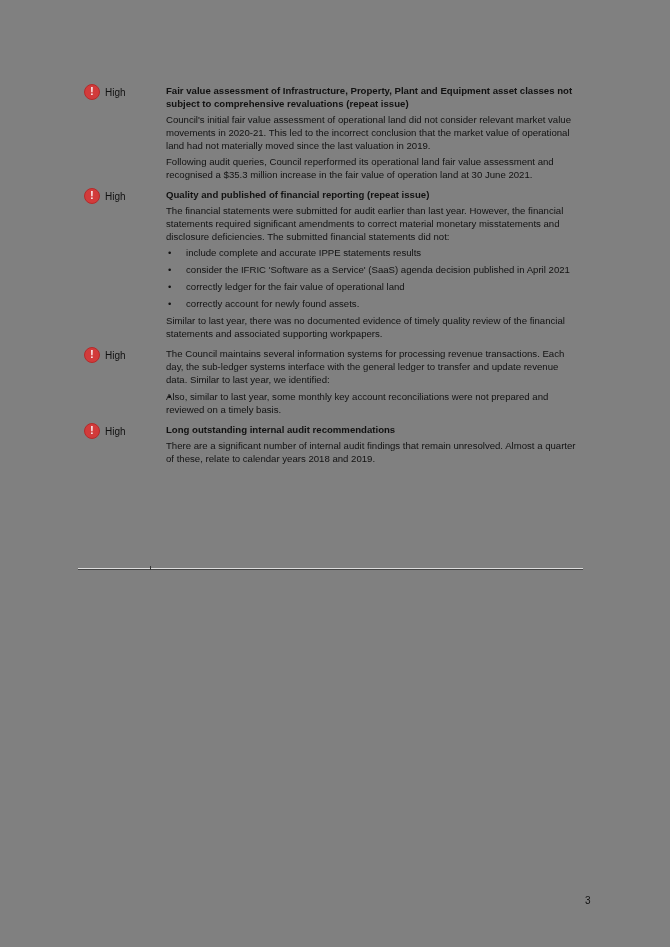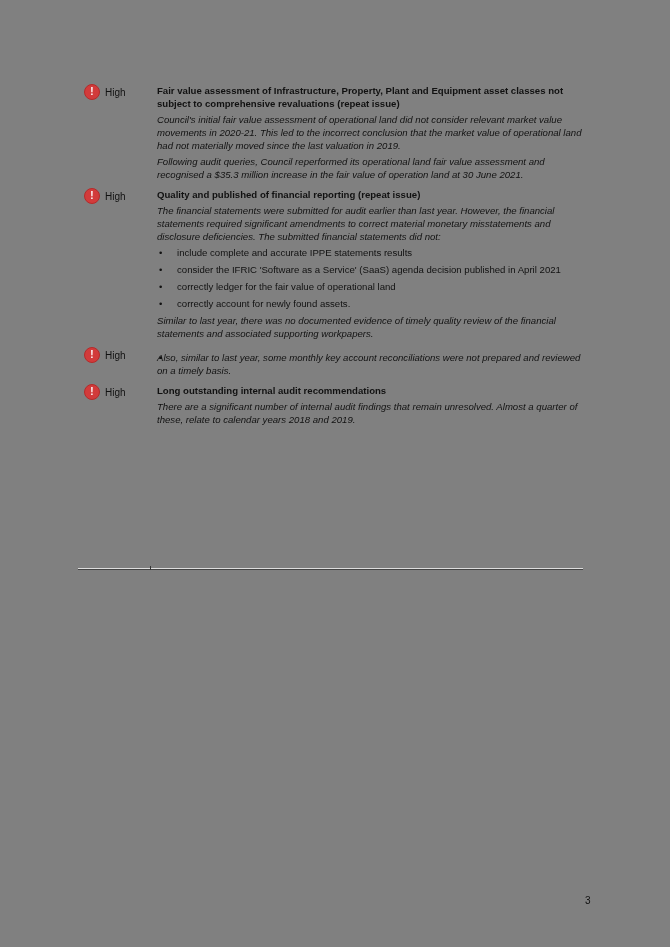--- a/index.html
+++ b/index.html
@@ -55,30 +55,30 @@
   }
   .rating-label {
     font-size: 10px;
     margin-left: 5px;
     color: #111;
   }
   .body {
     flex: 1;
     font-size: 9.6px;
     line-height: 13px;
+    margin-left: 9px;
   }
   .title {
     font-weight: bold;
     margin: 0 0 3px 0;
     font-size: 9.6px;
     line-height: 13px;
   }
   .para {
     margin: 0 0 3px 0;
-    font-style: italic;
   }
   .bullets {
     list-style: none;
     margin: 0 0 3px 0;
     padding: 0;
   }
   .bullets li {
     position: relative;
     padding-left: 20px;
     margin-bottom: 4px;
@@ -149,20 +149,21 @@
         <p class="para">Similar to last year, there was no documented evidence of timely quality review of the financial statements and associated supporting workpapers.</p>
       </div>
     </div>
 
     <div class="finding">
       <div class="rating">
         <span class="alert-icon">!</span>
         <span class="rating-label">High</span>
       </div>
       <div class="body">
+        <p class="para">The Council maintains several information systems for processing revenue transactions. Each day, the sub-ledger systems interface with the general ledger to transfer and update revenue data. Similar to last year, we identified:</p>
         <ul class="bullets">
           <li><span class="bullet-dot">•</span></li>
           <li><span class="bullet-dot">•</span></li>
         </ul>
         <p class="para">Also, similar to last year, some monthly key account reconciliations were not prepared and reviewed on a timely basis.</p>
       </div>
     </div>
 
     <div class="finding">
       <div class="rating">

